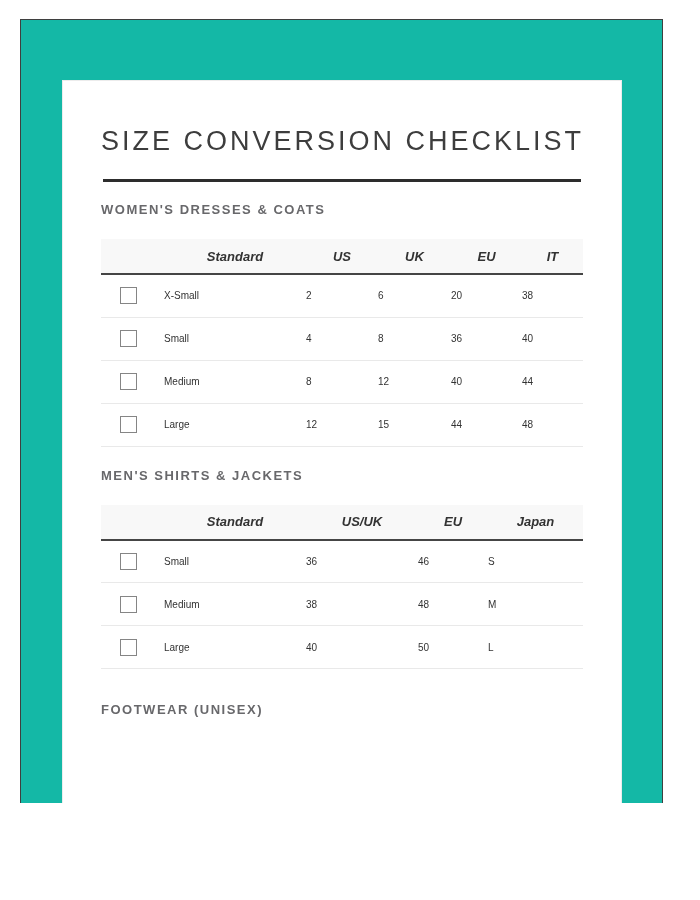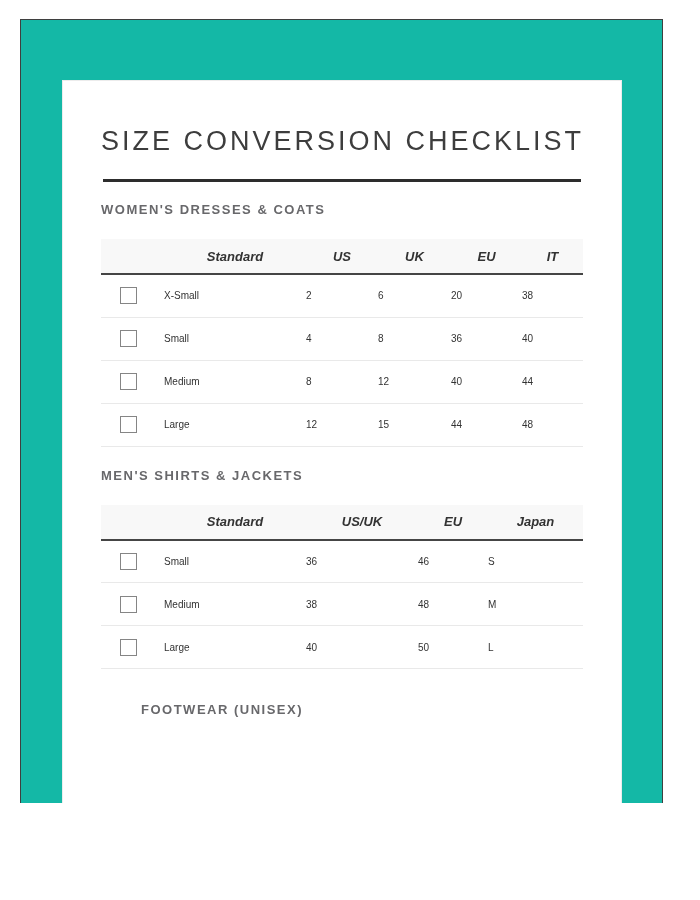--- a/index.html
+++ b/index.html
@@ -22,21 +22,21 @@
   }
   .title-rule {
     height:3px; background:var(--rule-color); margin:20px 2px 0 2px;
   }
   .section-heading {
     font-size:13px; font-weight:700; letter-spacing:1.5px;
     color:var(--heading-color); line-height:18px;
   }
   .sh-1 { margin-top:19px; }
   .sh-2 { margin-top:20px; }
-  .sh-3 { margin-top:32px;margin-left:40px; }
+  .sh-3 { margin-top:32px; }
   table.size-table {
     width:482px; border-collapse:collapse; table-layout:fixed;
     margin-top:20px;
   }
   table.size-table thead th {
     height:35px; background:var(--header-bg);
     border-bottom:2px solid var(--header-line);
     font-size:13px; font-weight:600; color:var(--cell-text);
     text-align:center; vertical-align:middle; padding:0;font-style:italic;
   }

